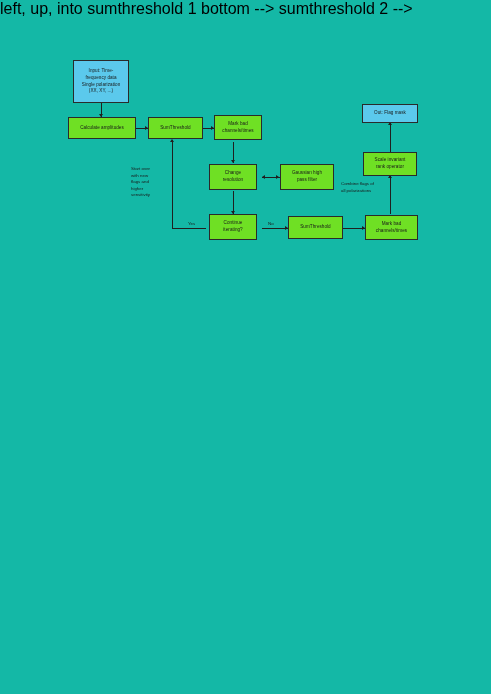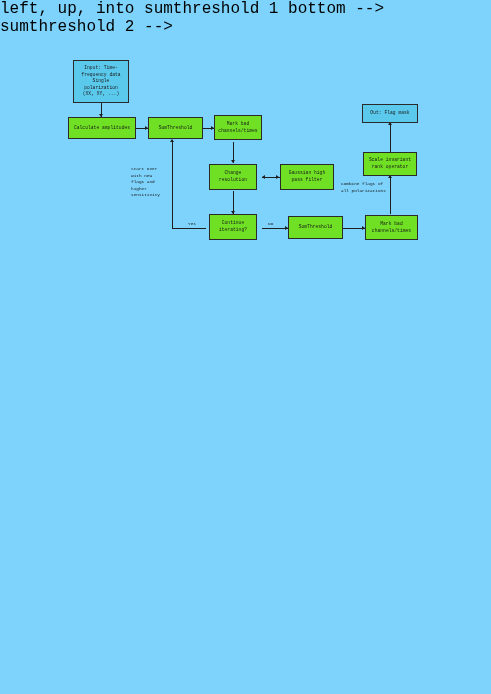--- a/index.html
+++ b/index.html
@@ -4,23 +4,23 @@
 <style>
   html, body {
     margin: 0;
     padding: 0;
     background: #ffffff;
   }
   #page {
     position: relative;
     width: 491px;
     height: 694px;
-    background: #7dd3fc;
+    background: #14b8a6;
     overflow: hidden;
-    font-family: Liberation Mono, monospace;
+    font-family: Liberation Sans, sans-serif;
   }
   .node {
     position: absolute;
     box-sizing: border-box;
     border: 1px solid #2a2a2a;
     display: flex;
     align-items: center;
     justify-content: center;
     text-align: center;
     color: #1a1a1a;

